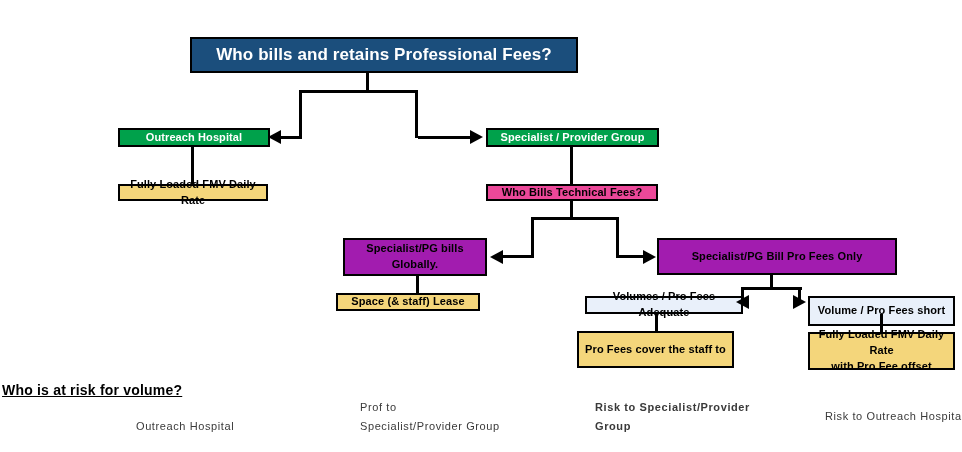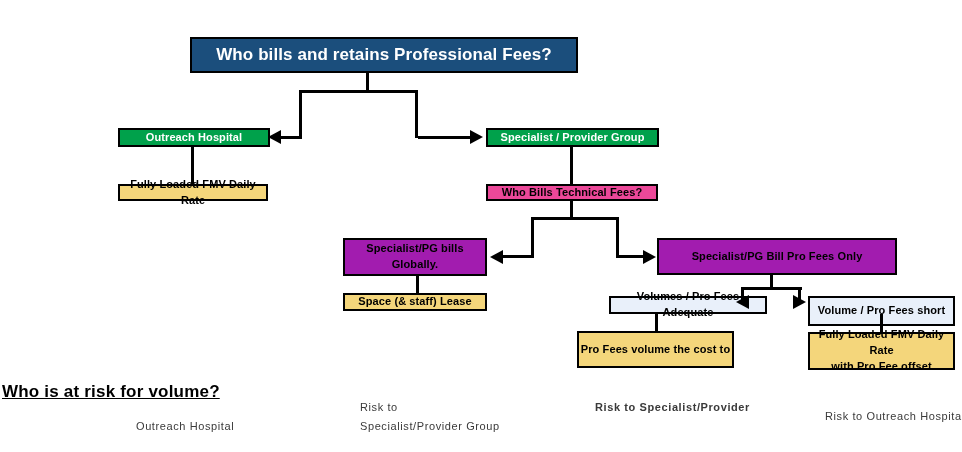--- a/index.html
+++ b/index.html
@@ -39,21 +39,21 @@
     border-right: 13px solid #000000;
   }
   .arrow-r {
     position: absolute; width: 0; height: 0;
     border-top: 7px solid transparent;
     border-bottom: 7px solid transparent;
     border-left: 13px solid #000000;
   }
   .footer-q {
     position: absolute;
-    font-size: 17px;
+    font-size: 14px;
     font-weight: bold;
     color: #000000;
     text-decoration: underline;
     letter-spacing: 0.2px;
   }
   .footer-label {
     position: absolute;
     font-size: 11px;
     color: #3a3a3a;
     line-height: 19px;
@@ -84,34 +84,34 @@
   </div>
 
   <div class="box light-blue" style="left:486px; top:184px; width:172px; height:17px;">
     <span>Who Bills Technical Fees?</span>
   </div>
 
   <div class="box light-green" style="left:343px; top:238px; width:144px; height:38px;">
     <span>Specialist/PG bills Globally.</span>
   </div>
 
-  <div class="box tan" style="left:343px; top:293px; width:144px; height:18px;">
+  <div class="box tan" style="left:336px; top:293px; width:144px; height:18px;">
     <span>Space (&amp; staff) Lease</span>
   </div>
 
   <div class="box light-green" style="left:657px; top:238px; width:240px; height:37px;">
     <span>Specialist/PG Bill Pro Fees Only</span>
   </div>
 
-  <div class="box pale-blue" style="left:609px; top:296px; width:158px; height:18px;align-items:flex-end;">
+  <div class="box pale-blue" style="left:585px; top:296px; width:158px; height:18px;align-items:flex-end;">
     <span>Volumes / Pro Fees Adequate</span>
   </div>
 
   <div class="box tan" style="left:577px; top:331px; width:157px; height:37px;">
-    <span>Pro Fees volume the cost to</span>
+    <span>Pro Fees cover the staff to</span>
   </div>
 
   <div class="box pale-blue" style="left:808px; top:296px; width:147px; height:30px;">
     <span>Volume / Pro Fees short</span>
   </div>
 
   <div class="box tan" style="left:808px; top:332px; width:147px; height:38px;">
     <span>Fully Loaded FMV Daily Rate</span>
     <span>with Pro Fee offset</span>
   </div>
@@ -151,25 +151,26 @@
 
   <div class="line" style="left:880px; top:314px; width:3px; height:18px;"></div>
 
   <div class="footer-q" style="left:2px; top:382px;">Who is at risk for volume?</div>
 
   <div class="footer-label" style="left:136px; top:417px;">
     <span>Outreach Hospital</span>
   </div>
 
   <div class="footer-label" style="left:360px; top:398px;">
-    <span>Risk to</span>
+    <span>Prof to</span>
     <span>Specialist/Provider Group</span>
   </div>
 
   <div class="footer-label" style="left:595px; top:398px;font-weight:bold;">
     <span>Risk to Specialist/Provider</span>
+    <span>Group</span>
   </div>
 
   <div class="footer-label" style="left:825px; top:407px;">
     <span>Risk to Outreach Hospital</span>
   </div>
 
 </div>
 
 </body></html>

